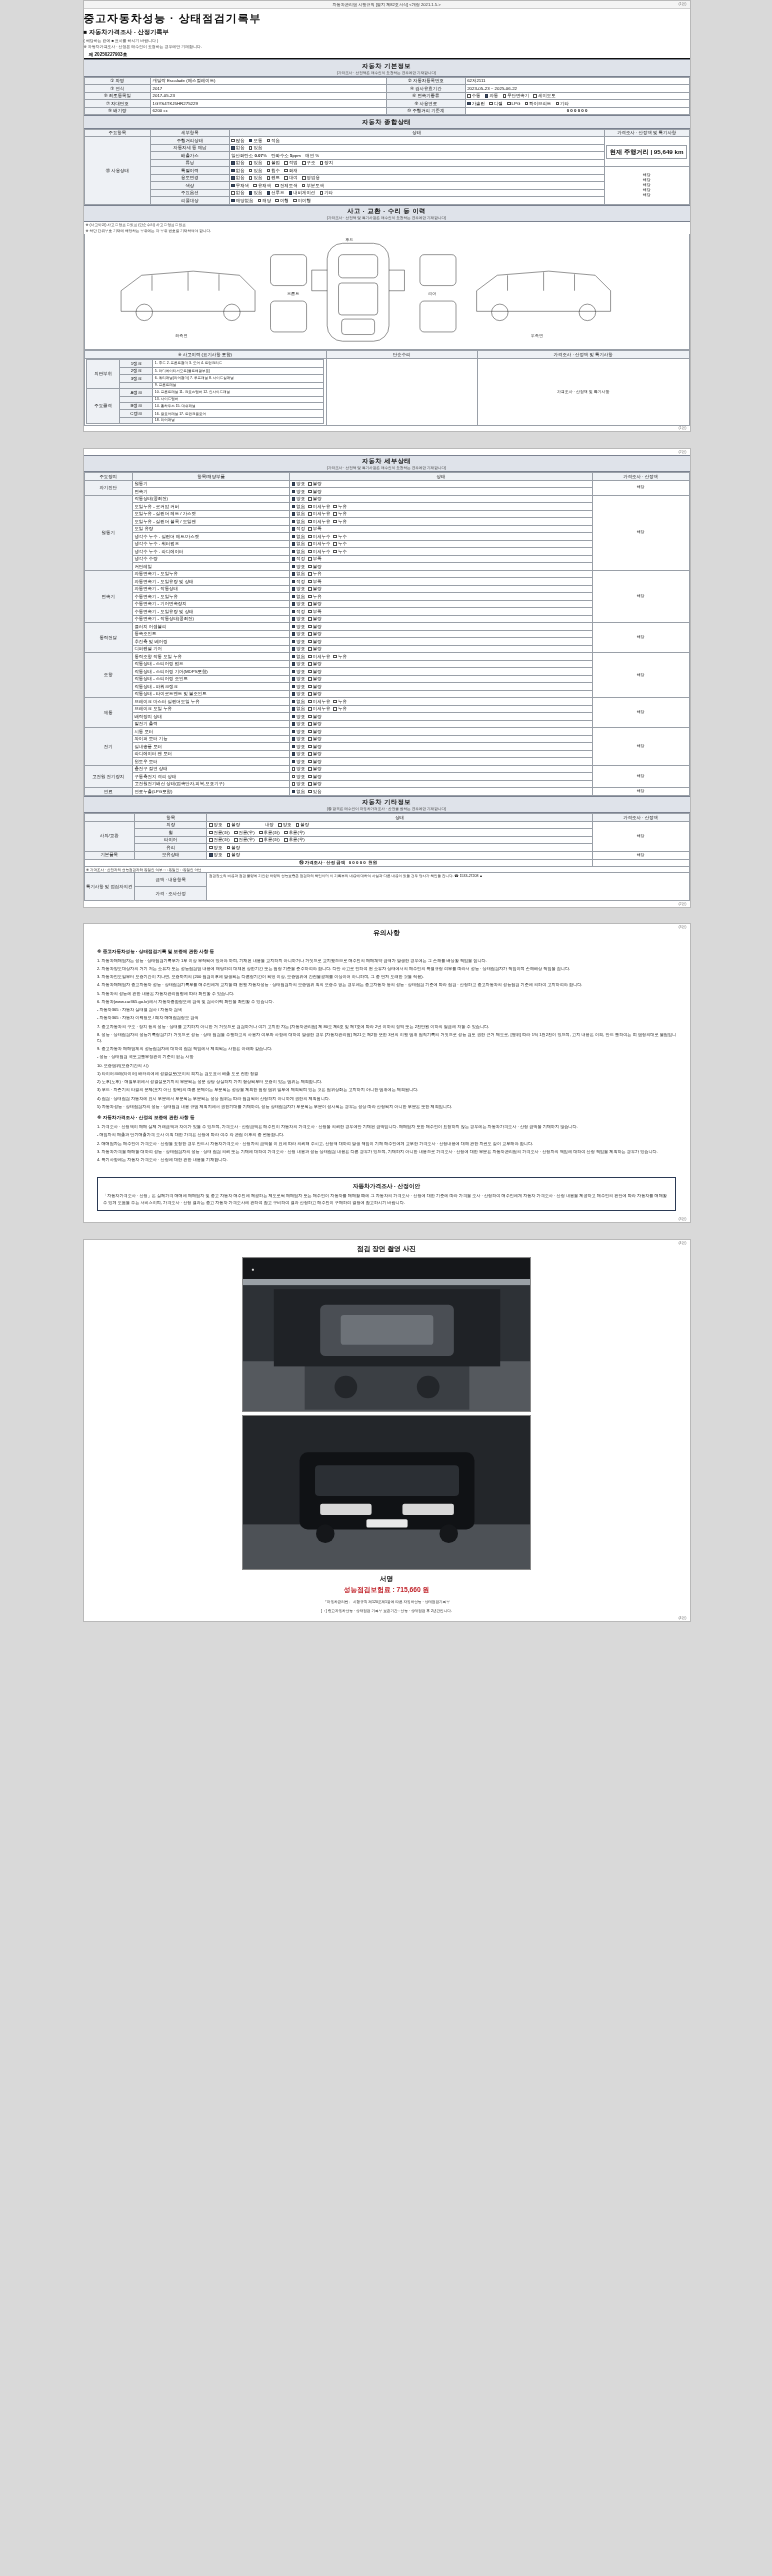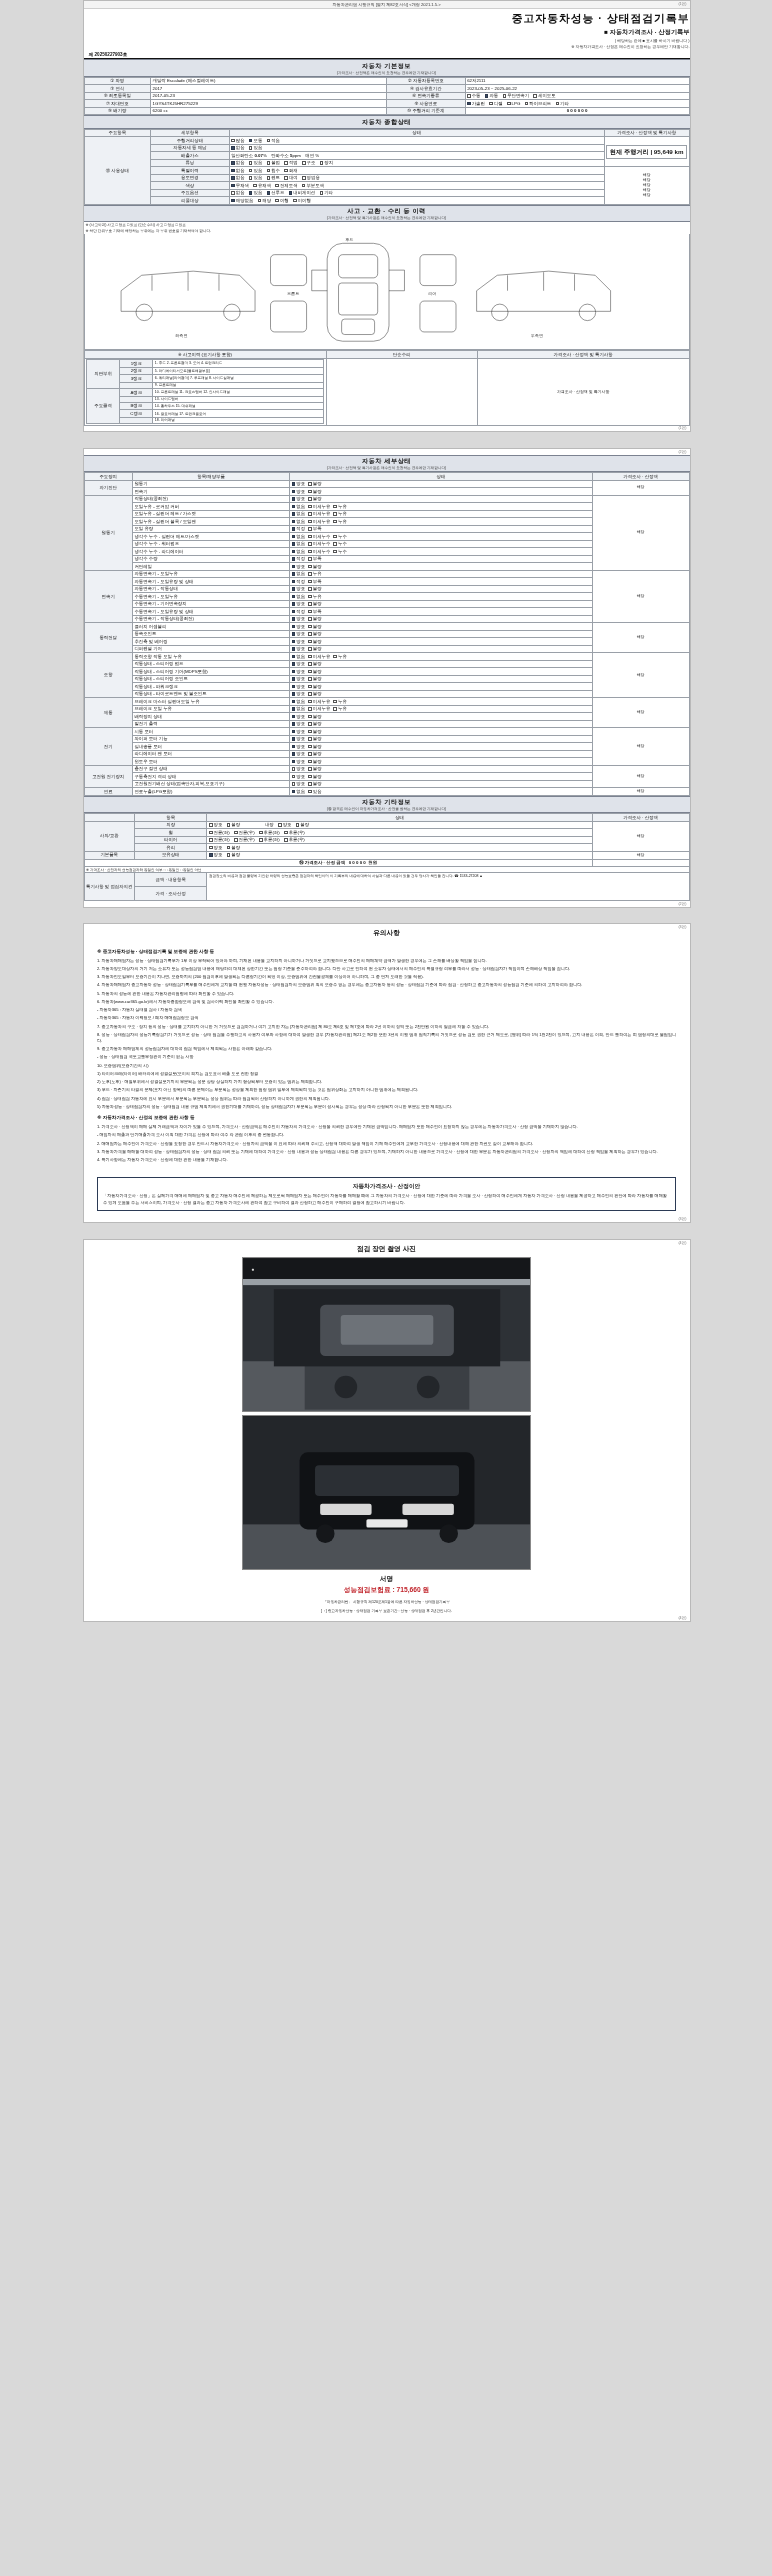--- a/index.html
+++ b/index.html
@@ -30,21 +30,21 @@
   }
   .page-corner {
     position:absolute; top:1px; right:3.1px;
     font-size:3.6px; color:#777;
   }
   .page-corner-bottom {
     position:absolute; bottom:1px; right:3.1px;
     font-size:3.6px; color:#777;
   }
   
-  .doc-head { text-align:right; padding:3.1px 0 1px 0; }
+  .doc-head { text-align:left; padding:3.1px 0 1px 0; }
   .doc-title {
     font-size:10.8px; font-weight:bold; letter-spacing:1px;
   }
   .doc-sub1 {
     margin-top:1.5px; font-size:6.2px; font-weight:bold;
   }
   .doc-sub2 {
     margin-top:1px; font-size:3.9px; color:#333;
   }
   .doc-no {

